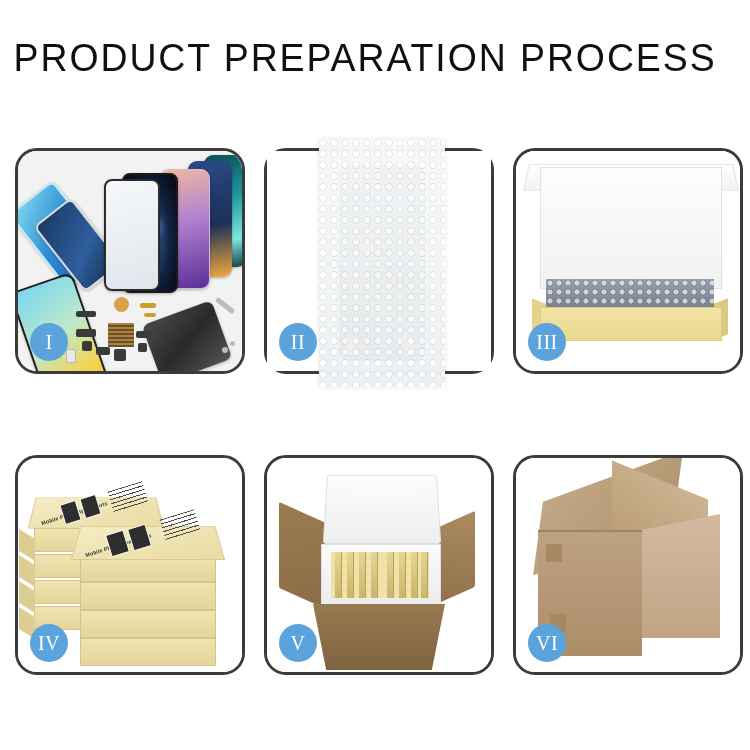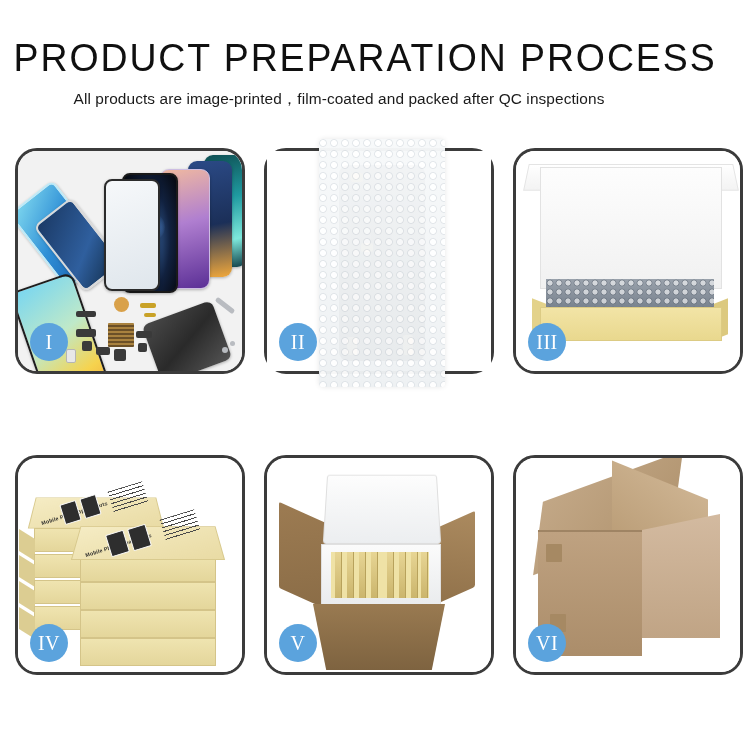--- a/index.html
+++ b/index.html
@@ -14,21 +14,20 @@
     overflow: hidden;
     position: relative;
   }
 
   
   .header {
     position: absolute;
     top: 0; left: 0;
     width: 678px;
     padding-top: 38px;
-    text-align: center;
   }
   .main-title {
     font-family: "Liberation Sans", sans-serif;
     font-size: 39px;
     font-weight: 500;
     letter-spacing: 2.0px;
     color: #101010;
     line-height: 1;
     transform: scaleX(0.96);
     margin: 0;
@@ -346,21 +345,20 @@
   .c6-seam {
     position:absolute; left:22px; top:72px; width:104px; height:2px;
     background: rgba(120,95,65,.45);
   }
 </style>
 </head>
 <body>
 
 <div class="header">
   <div class="main-title">PRODUCT PREPARATION PROCESS</div>
-  <div class="sub-title">All products are image-printed，film-coated and packed after QC inspections</div>
 </div>
 
 <div class="grid">
 
   <div class="panel r1 c1">
     <div class="panel-clip">
       <div class="p1-bg"></div>
 
       <div class="ph ph-blue"></div>
       <div class="ph ph-blue2"></div>

